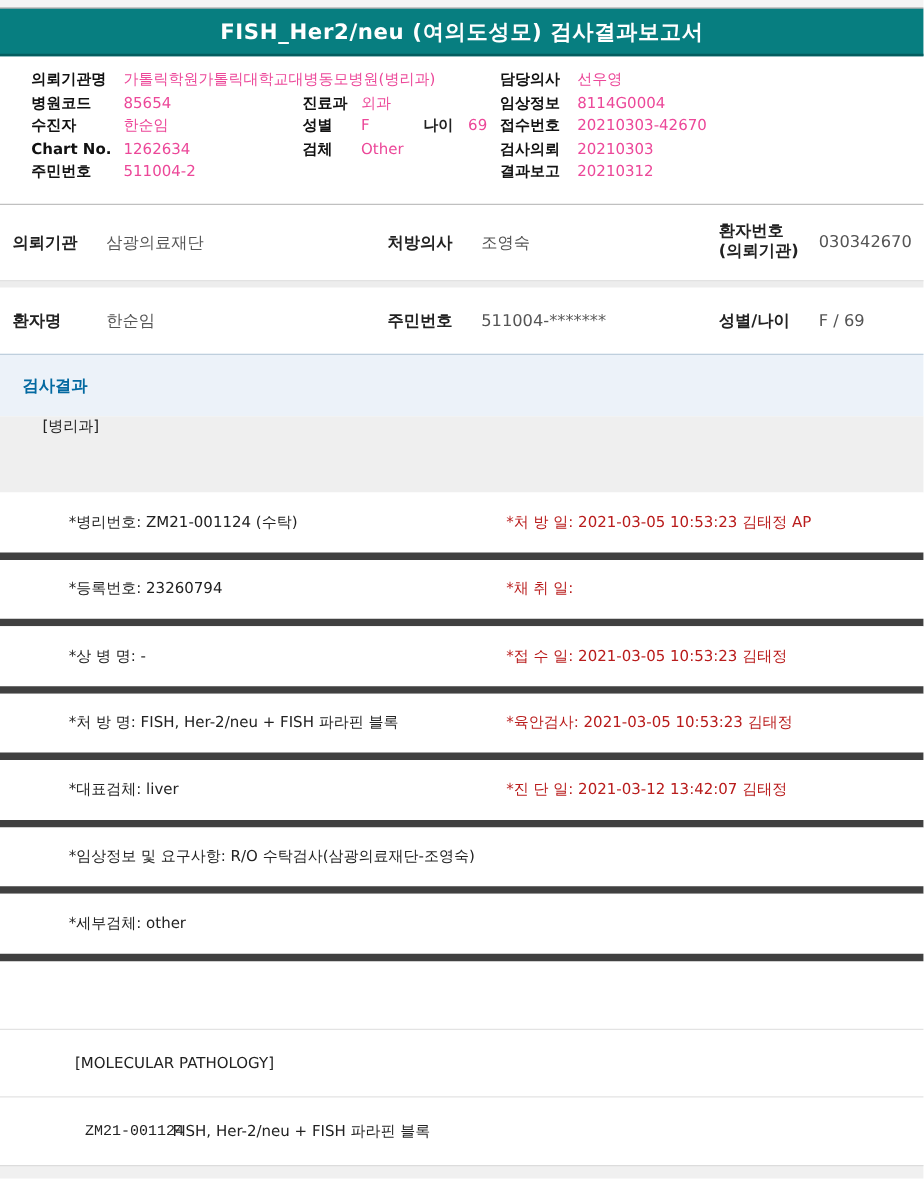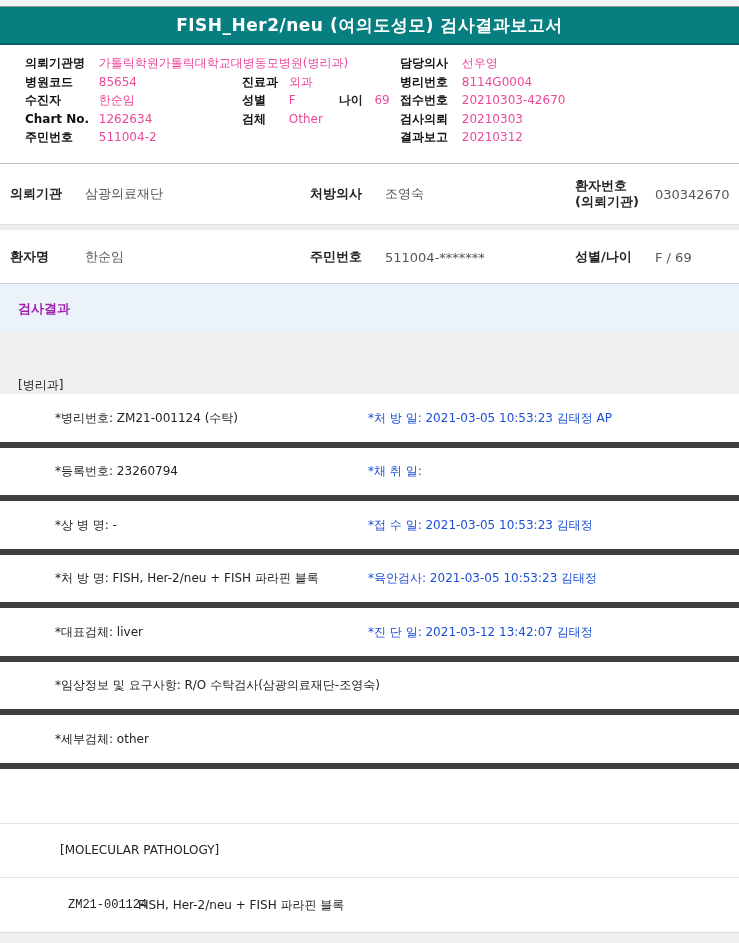--- a/index.html
+++ b/index.html
@@ -94,33 +94,34 @@
   
   .result-header {
     height: 50px;
     background: #ecf2f9;
     border-top: 1px solid #bfcfdd;
     display: flex;
     align-items: center;
   }
   .result-header .section-title {
     margin-left: 18px;
-    color: #a21caf;
+    color: #0369a1;
     font-weight: bold;
     font-size: 13px;
   }
 
   
   .dept-band {
     height: 61px;
     background: #efefef;
     display: flex;
-    align-items: flex-end;
+    align-items: flex-start;
     font-size: 12px;
     color: #222;
+    padding-left: 16px;
   }
   .dept-band .dept-label { margin-left: 18px; }
 
   
   .detail-row {
     position: relative;
     height: 53.5px;
     border-bottom: 6px solid #404040;
     font-size: 12px;
     background: #ffffff;
@@ -128,25 +129,25 @@
   .detail-left {
     position: absolute;
     left: 55px;
     top: 50%;
     transform: translateY(-50%);
     white-space: nowrap;
     color: #222;
   }
   .detail-right {
     position: absolute;
-    left: 368px;
-    top: 50%;
-    transform: translateY(-50%);
-    white-space: nowrap;
-    color: #1d4ed8;
+    left: 405px;
+    top: 50%;
+    transform: translateY(-50%);
+    white-space: nowrap;
+    color: #b91c1c;
   }
   .empty-row {
     height: 55px;
     border-bottom: 1px solid #e3e3e3;
   }
   .mol-header-row {
     position: relative;
     height: 54px;
     border-bottom: 1px solid #e3e3e3;
     font-size: 12px;
@@ -210,21 +211,21 @@
     <div class="irow">
       <span class="col-left">
         <span class="ilbl">병원코드</span>
         <span class="ival">85654</span>
       </span>
       <span class="col-mid">
         <span class="ilbl">진료과</span>
         <span class="ival">외과</span>
       </span>
       <span class="col-right">
-        <span class="ilbl">병리번호</span>
+        <span class="ilbl">임상정보</span>
         <span class="ival">8114G0004</span>
       </span>
     </div>
     <div class="irow">
       <span class="col-left">
         <span class="ilbl">수진자</span>
         <span class="ival">한순임</span>
       </span>
       <span class="col-mid">
         <span class="ilbl">성별</span>

